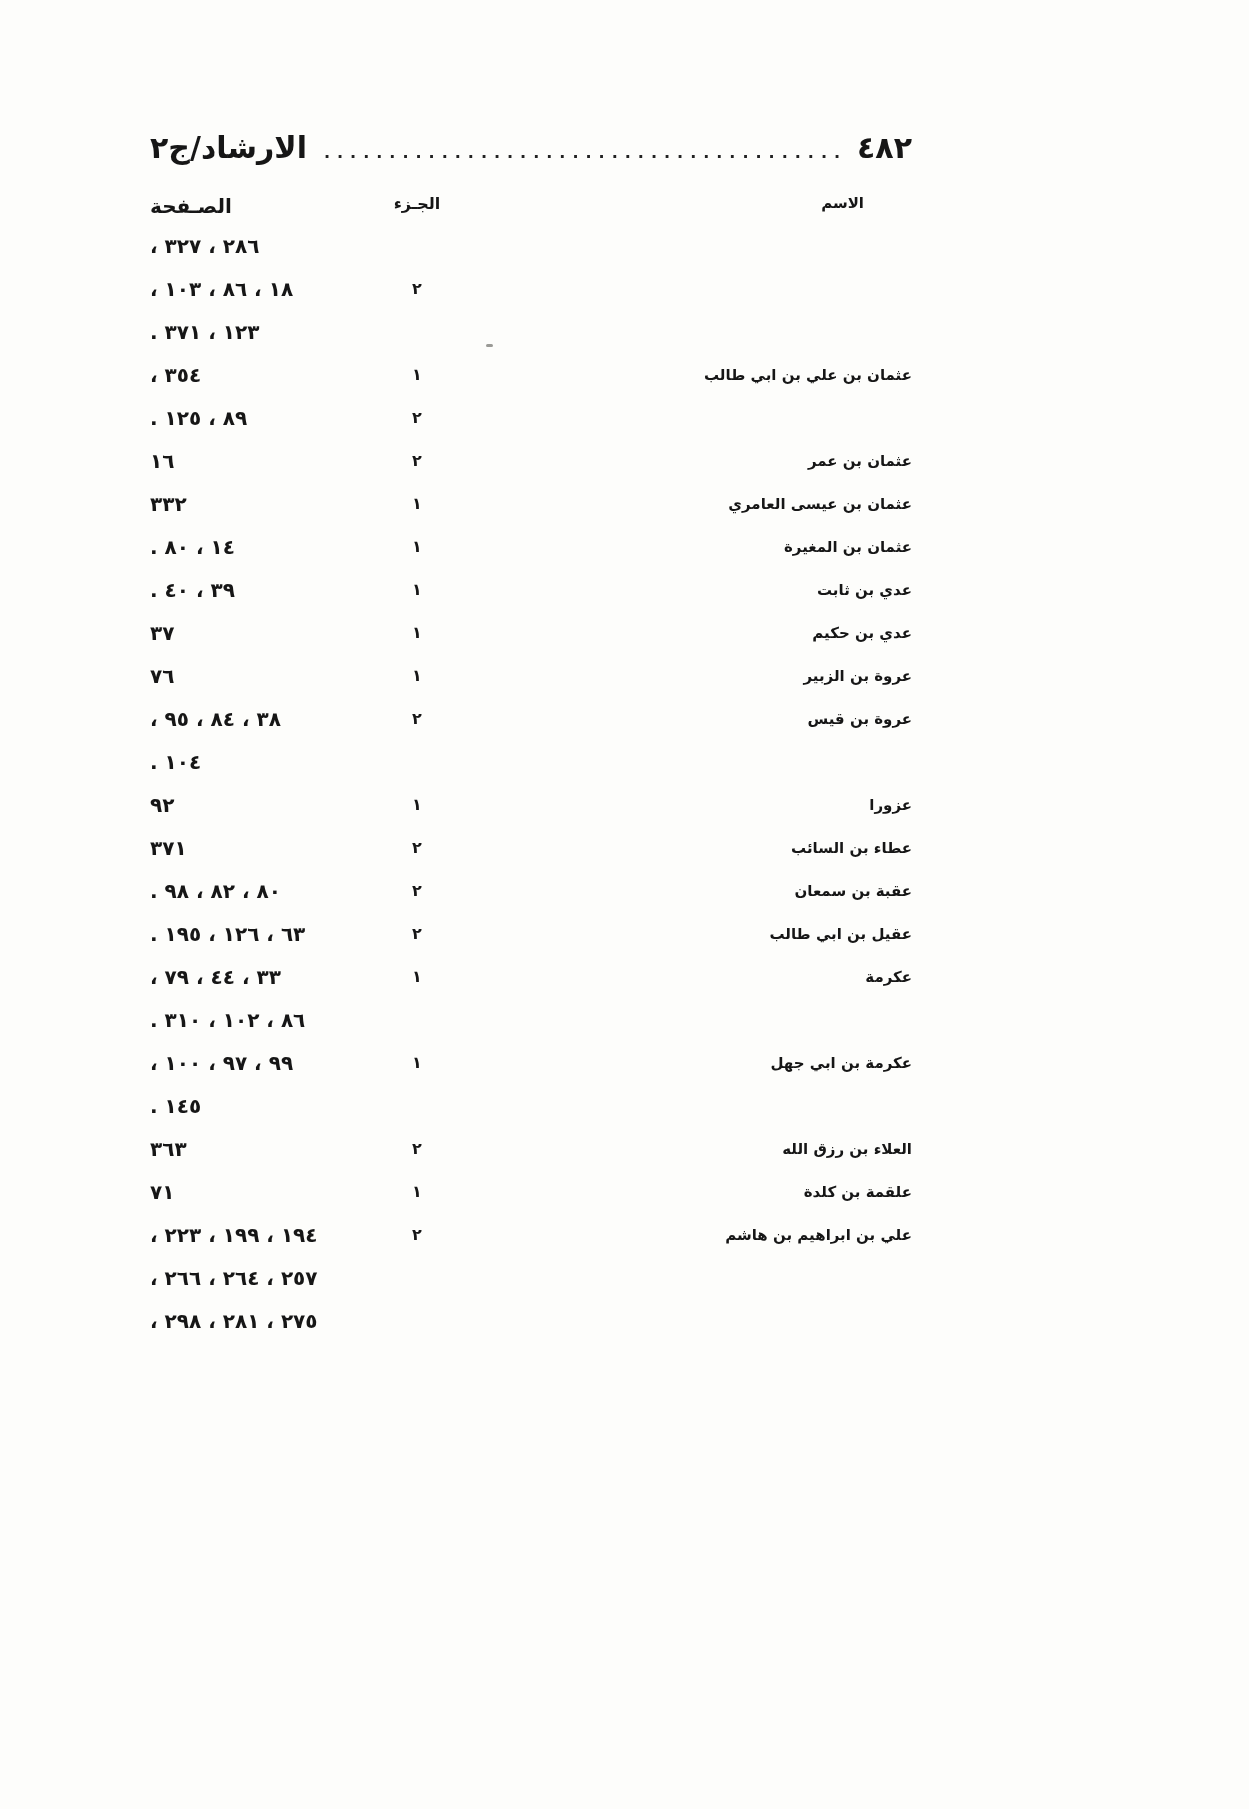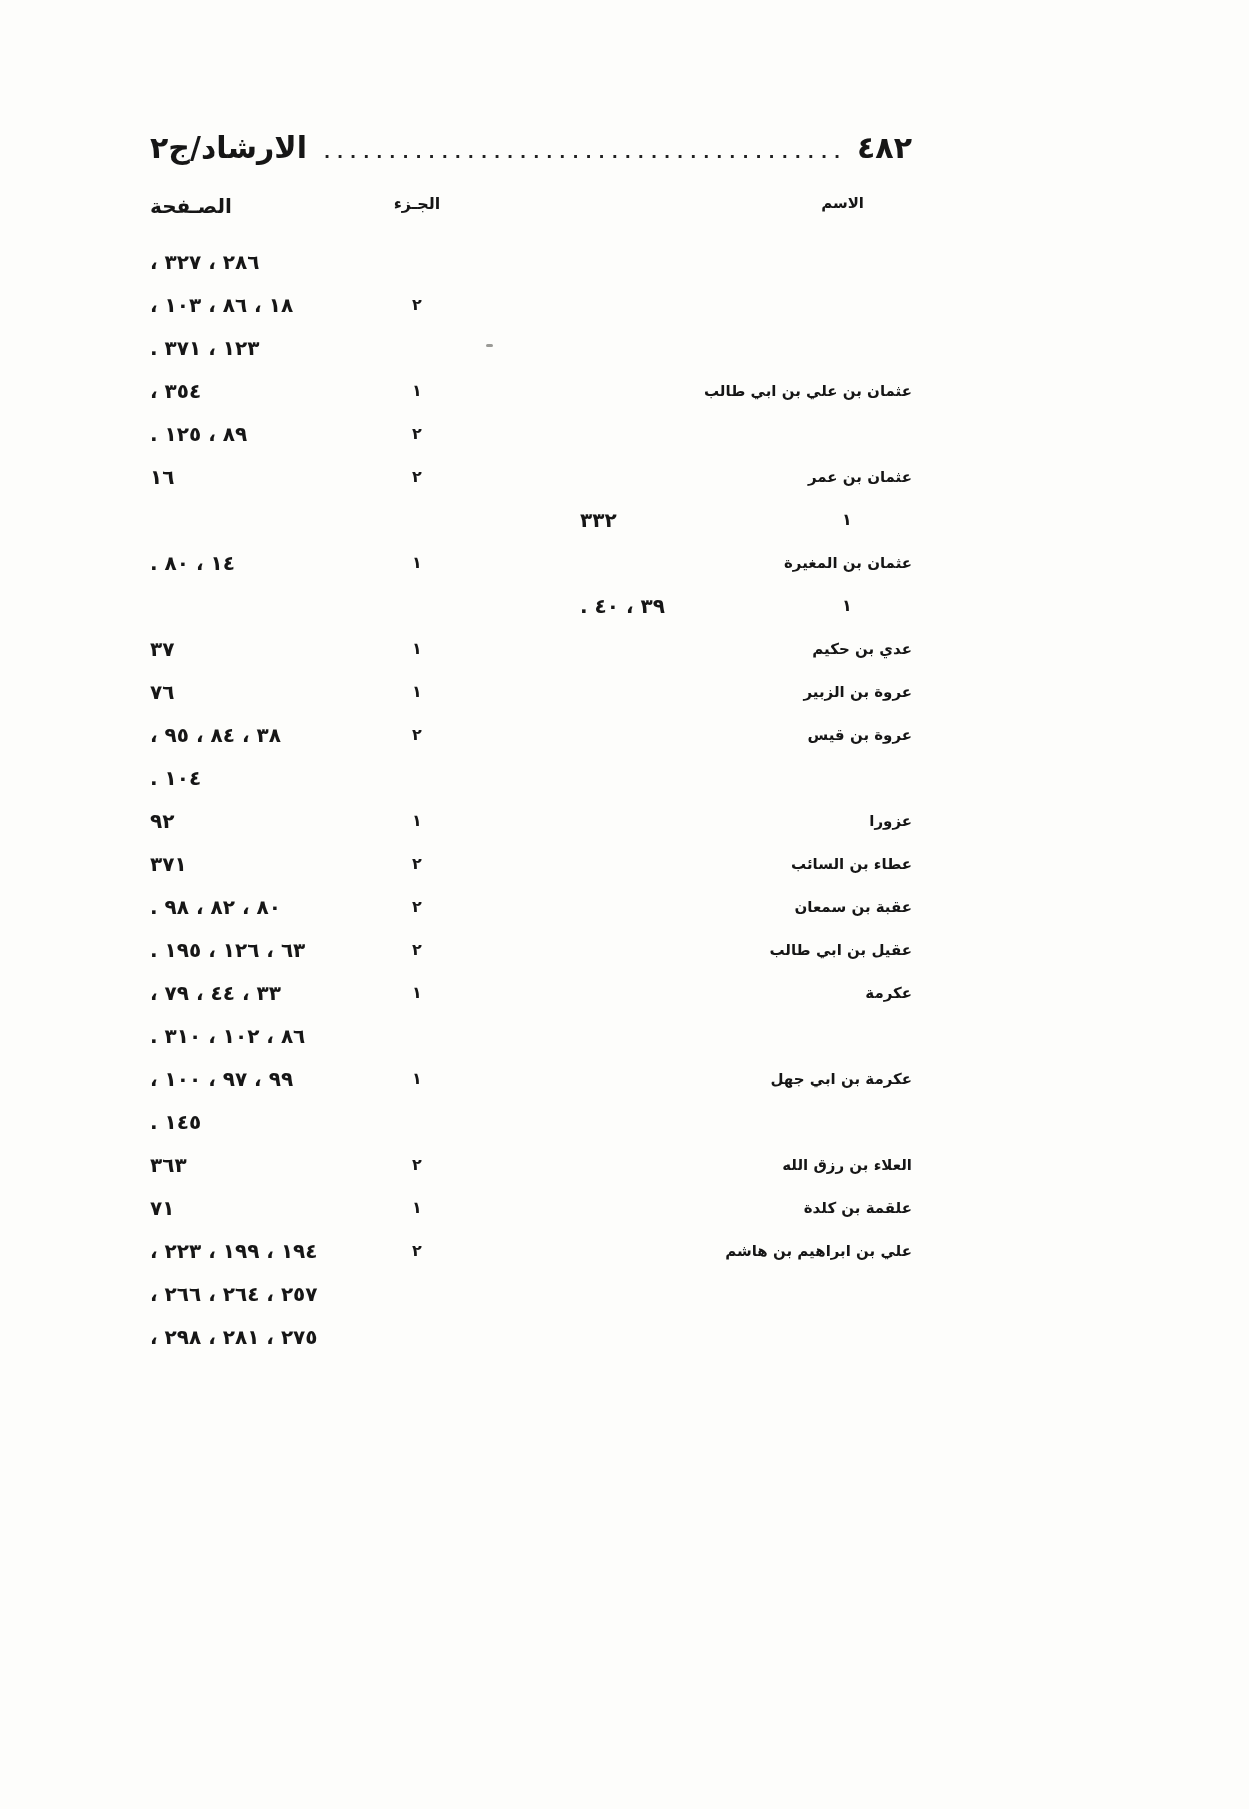--- a/index.html
+++ b/index.html
@@ -45,21 +45,21 @@
     width: 762px;
     display: flex;
     font-weight: bold;
     font-size: 23px;
   }
   .col-headers .cell.name { padding-left: 0; padding-right: 48px; }
 
   
   .rows {
     position: absolute;
-    top: 240px;
+    top: 224px;
     left: 150px;
     width: 762px;
   }
   .row {
     display: flex;
     height: 43px;
     align-items: center;
   }
   .cell { overflow: visible; white-space: nowrap; }
   .cell.name {
@@ -134,29 +134,31 @@
       <div class="cell name"></div>
       <div class="cell part">٢</div>
       <div class="cell pages">٨٩ ، ١٢٥ .</div>
     </div>
     <div class="row">
       <div class="cell name">عثمان بن عمر</div>
       <div class="cell part">٢</div>
       <div class="cell pages">١٦</div>
     </div>
     <div class="row">
+      <div class="cell name">عثمان بن عيسى العامري</div>
       <div class="cell part">١</div>
       <div class="cell pages">٣٣٢</div>
     </div>
     <div class="row">
       <div class="cell name">عثمان بن المغيرة</div>
       <div class="cell part">١</div>
       <div class="cell pages">١٤ ، ٨٠ .</div>
     </div>
     <div class="row">
+      <div class="cell name">عدي بن ثابت</div>
       <div class="cell part">١</div>
       <div class="cell pages">٣٩ ، ٤٠ .</div>
     </div>
     <div class="row">
       <div class="cell name">عدي بن حكيم</div>
       <div class="cell part">١</div>
       <div class="cell pages">٣٧</div>
     </div>
     <div class="row">
       <div class="cell name">عروة بن الزبير</div>

